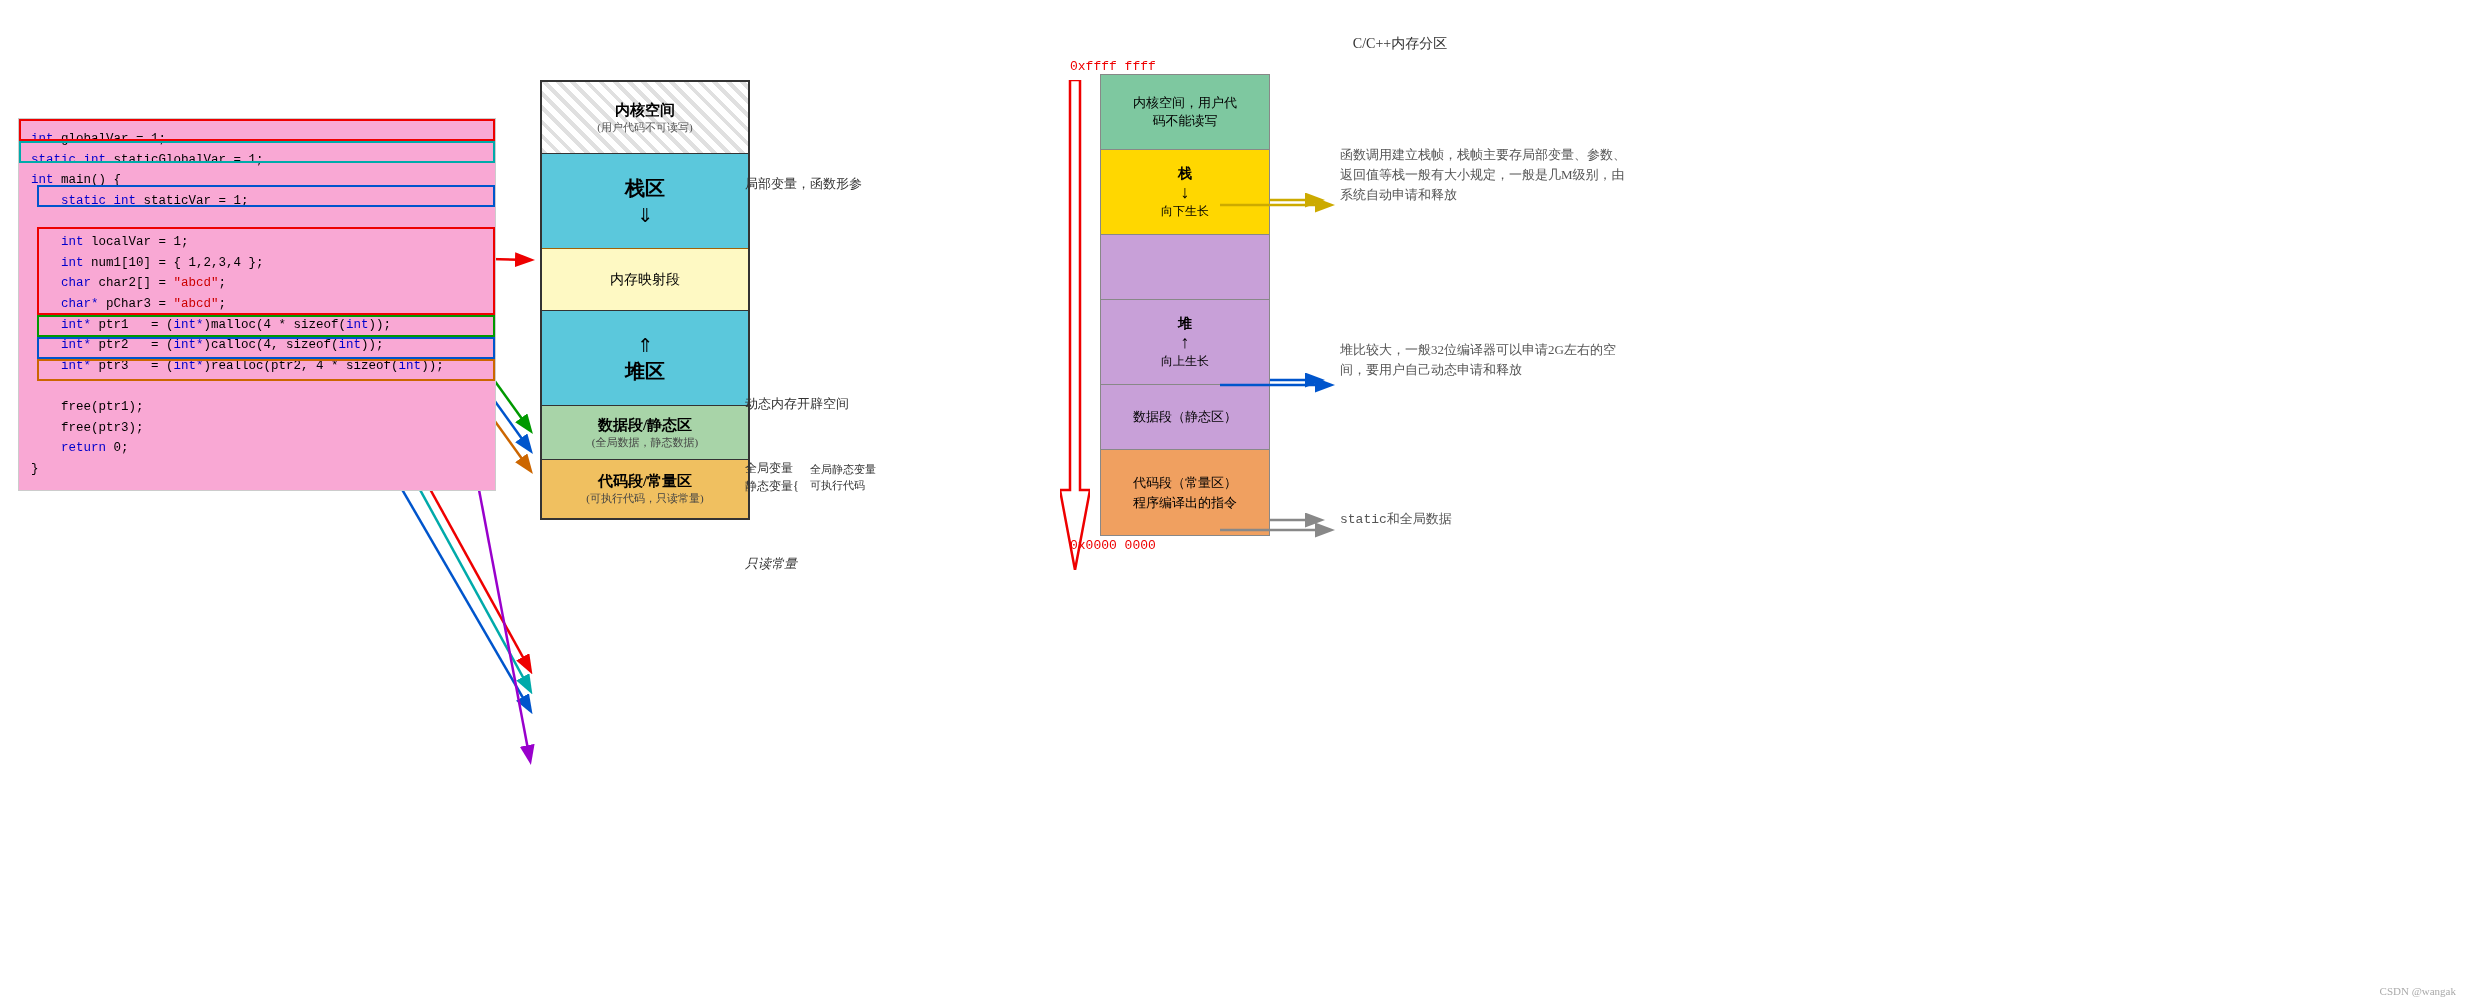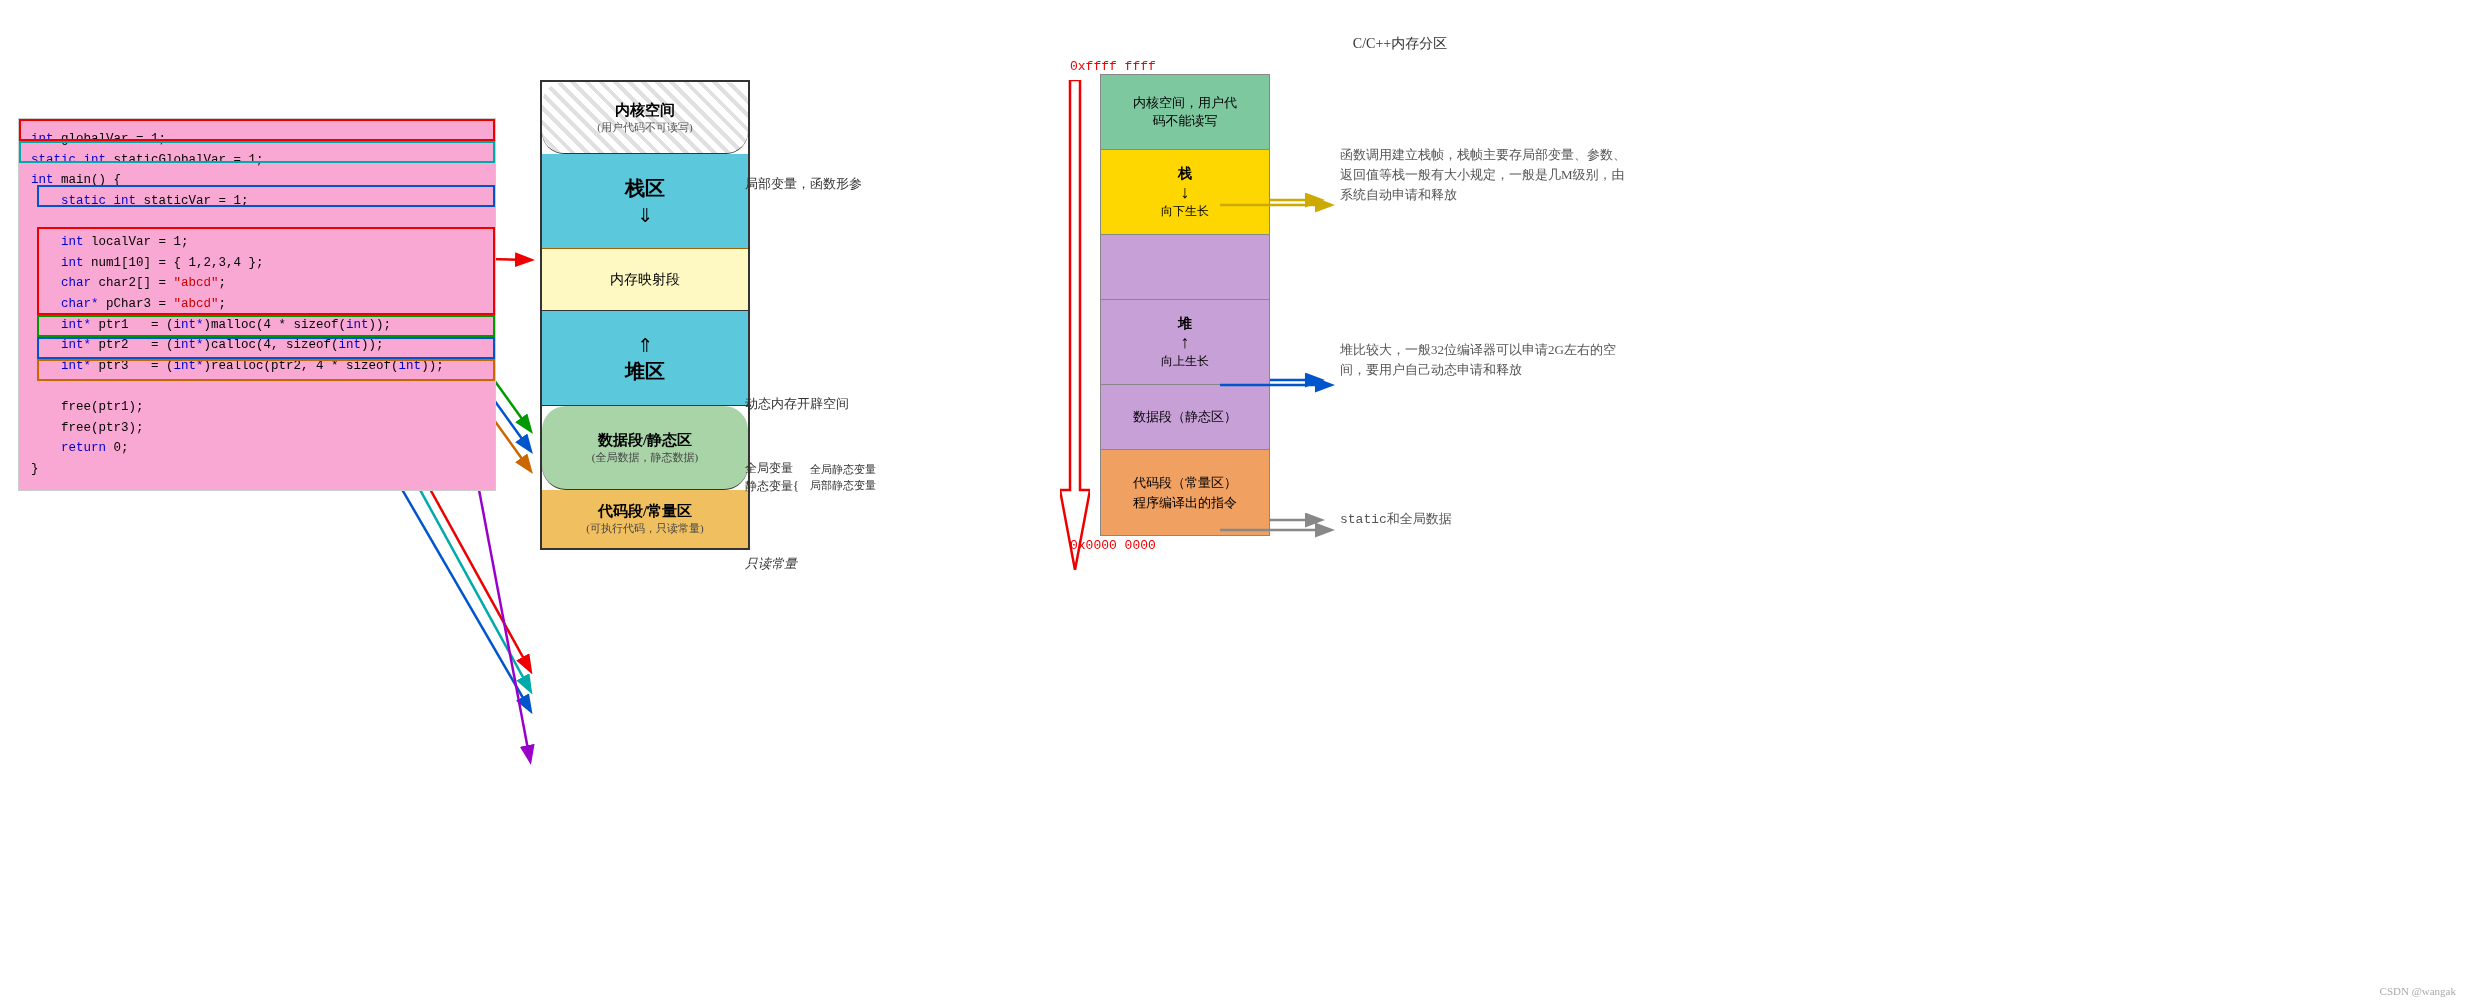--- a/index.html
+++ b/index.html
@@ -117,58 +117,58 @@
   <div class="code-text">&nbsp;</div>
   <div class="code-text">    free(ptr1);</div>
   <div class="code-text">    free(ptr3);</div>
   <div class="code-text">    <span style="color:#0000cc;">return</span> 0;</div>
   <div class="code-text">}</div>
 </div>
 
 <div style="position:absolute;left:520px;top:80px;width:250px;">
   <div style="border:2.5px solid #333;width:210px;margin:0 auto;">
 
-    <div style="border-bottom:1px solid #333;height:72px;display:flex;flex-direction:column;align-items:center;justify-content:center;background:repeating-linear-gradient(45deg,#e0e0e0,#e0e0e0 4px,#fff 4px,#fff 10px);border-radius:22px;">
+    <div style="border-bottom:1px solid #333;height:72px;display:flex;flex-direction:column;align-items:center;justify-content:center;background:repeating-linear-gradient(45deg,#e0e0e0,#e0e0e0 4px,#fff 4px,#fff 10px);">
       <div style="font-family:'SimSun',serif;font-size:15px;font-weight:bold;">内核空间</div>
       <div style="font-family:'SimSun',serif;font-size:11px;color:#555;">(用户代码不可读写)</div>
     </div>
 
     <div style="border-bottom:1px solid #a16207;height:95px;display:flex;flex-direction:column;align-items:center;justify-content:center;background:#5bc8dc;text-align:right;">
       <div style="font-family:'SimSun',serif;font-size:20px;font-weight:bold;">栈区</div>
       <div style="font-size:26px;line-height:1;">⇓</div>
     </div>
 
     <div style="border-bottom:1px solid #333;height:62px;display:flex;align-items:center;justify-content:center;background:#fef9c3;">
       <div style="font-family:'SimSun',serif;font-size:14px;">内存映射段</div>
     </div>
 
     <div style="border-bottom:1px solid #333;height:95px;display:flex;flex-direction:column;align-items:center;justify-content:center;background:#5bc8dc;">
       <div style="font-size:26px;line-height:1;">⇑</div>
       <div style="font-family:'SimSun',serif;font-size:20px;font-weight:bold;">堆区</div>
     </div>
 
-    <div style="border-bottom:1px solid #333;height:84px;display:flex;flex-direction:column;align-items:center;justify-content:center;background:#a8d4a8;border-radius:24px;">
+    <div style="border-bottom:1px solid #333;height:54px;display:flex;flex-direction:column;align-items:center;justify-content:center;background:#a8d4a8;">
       <div style="font-family:'SimSun',serif;font-size:15px;font-weight:bold;">数据段/静态区</div>
       <div style="font-family:'SimSun',serif;font-size:11px;color:#444;">(全局数据，静态数据)</div>
     </div>
 
     <div style="height:58px;display:flex;flex-direction:column;align-items:center;justify-content:center;background:#f0c060;">
       <div style="font-family:'SimSun',serif;font-size:15px;font-weight:bold;">代码段/常量区</div>
       <div style="font-family:'SimSun',serif;font-size:11px;color:#444;">(可执行代码，只读常量)</div>
     </div>
   </div>
 </div>
 
 <div style="position:absolute;left:745px;top:175px;font-family:'SimSun',serif;font-size:13px;color:#333;white-space:nowrap;">局部变量，函数形参</div>
 <div style="position:absolute;left:745px;top:395px;font-family:'SimSun',serif;font-size:13px;color:#333;white-space:nowrap;">动态内存开辟空间</div>
 
 <div style="position:absolute;left:745px;top:460px;font-family:'SimSun',serif;font-size:12px;color:#333;white-space:nowrap;">全局变量</div>
 <div style="position:absolute;left:745px;top:478px;font-family:'SimSun',serif;font-size:12px;color:#333;white-space:nowrap;">静态变量{</div>
 <div style="position:absolute;left:810px;top:462px;font-family:'SimSun',serif;font-size:11px;color:#333;white-space:nowrap;">全局静态变量</div>
-<div style="position:absolute;left:810px;top:478px;font-family:'SimSun',serif;font-size:11px;color:#333;white-space:nowrap;">局部静态变量</div>
+<div style="position:absolute;left:810px;top:478px;font-family:'SimSun',serif;font-size:11px;color:#333;white-space:nowrap;">可执行代码</div>
 <div style="position:absolute;left:745px;top:555px;font-family:'SimSun',serif;font-size:13px;color:#333;white-space:nowrap;font-style:italic;">只读常量</div>
 
 <div style="position:absolute;left:1050px;top:35px;width:650px;">
 
   <div style="text-align:center;font-family:'SimSun',serif;font-size:14px;color:#333;margin-bottom:6px;margin-left:50px;">C/C++内存分区</div>
 
   <div style="font-family:'Courier New',monospace;font-size:13px;color:#e00;margin-left:20px;margin-bottom:0;">0xffff ffff</div>
 
   <div style="width:170px;margin-left:50px;border:1.5px solid #888;">
 

